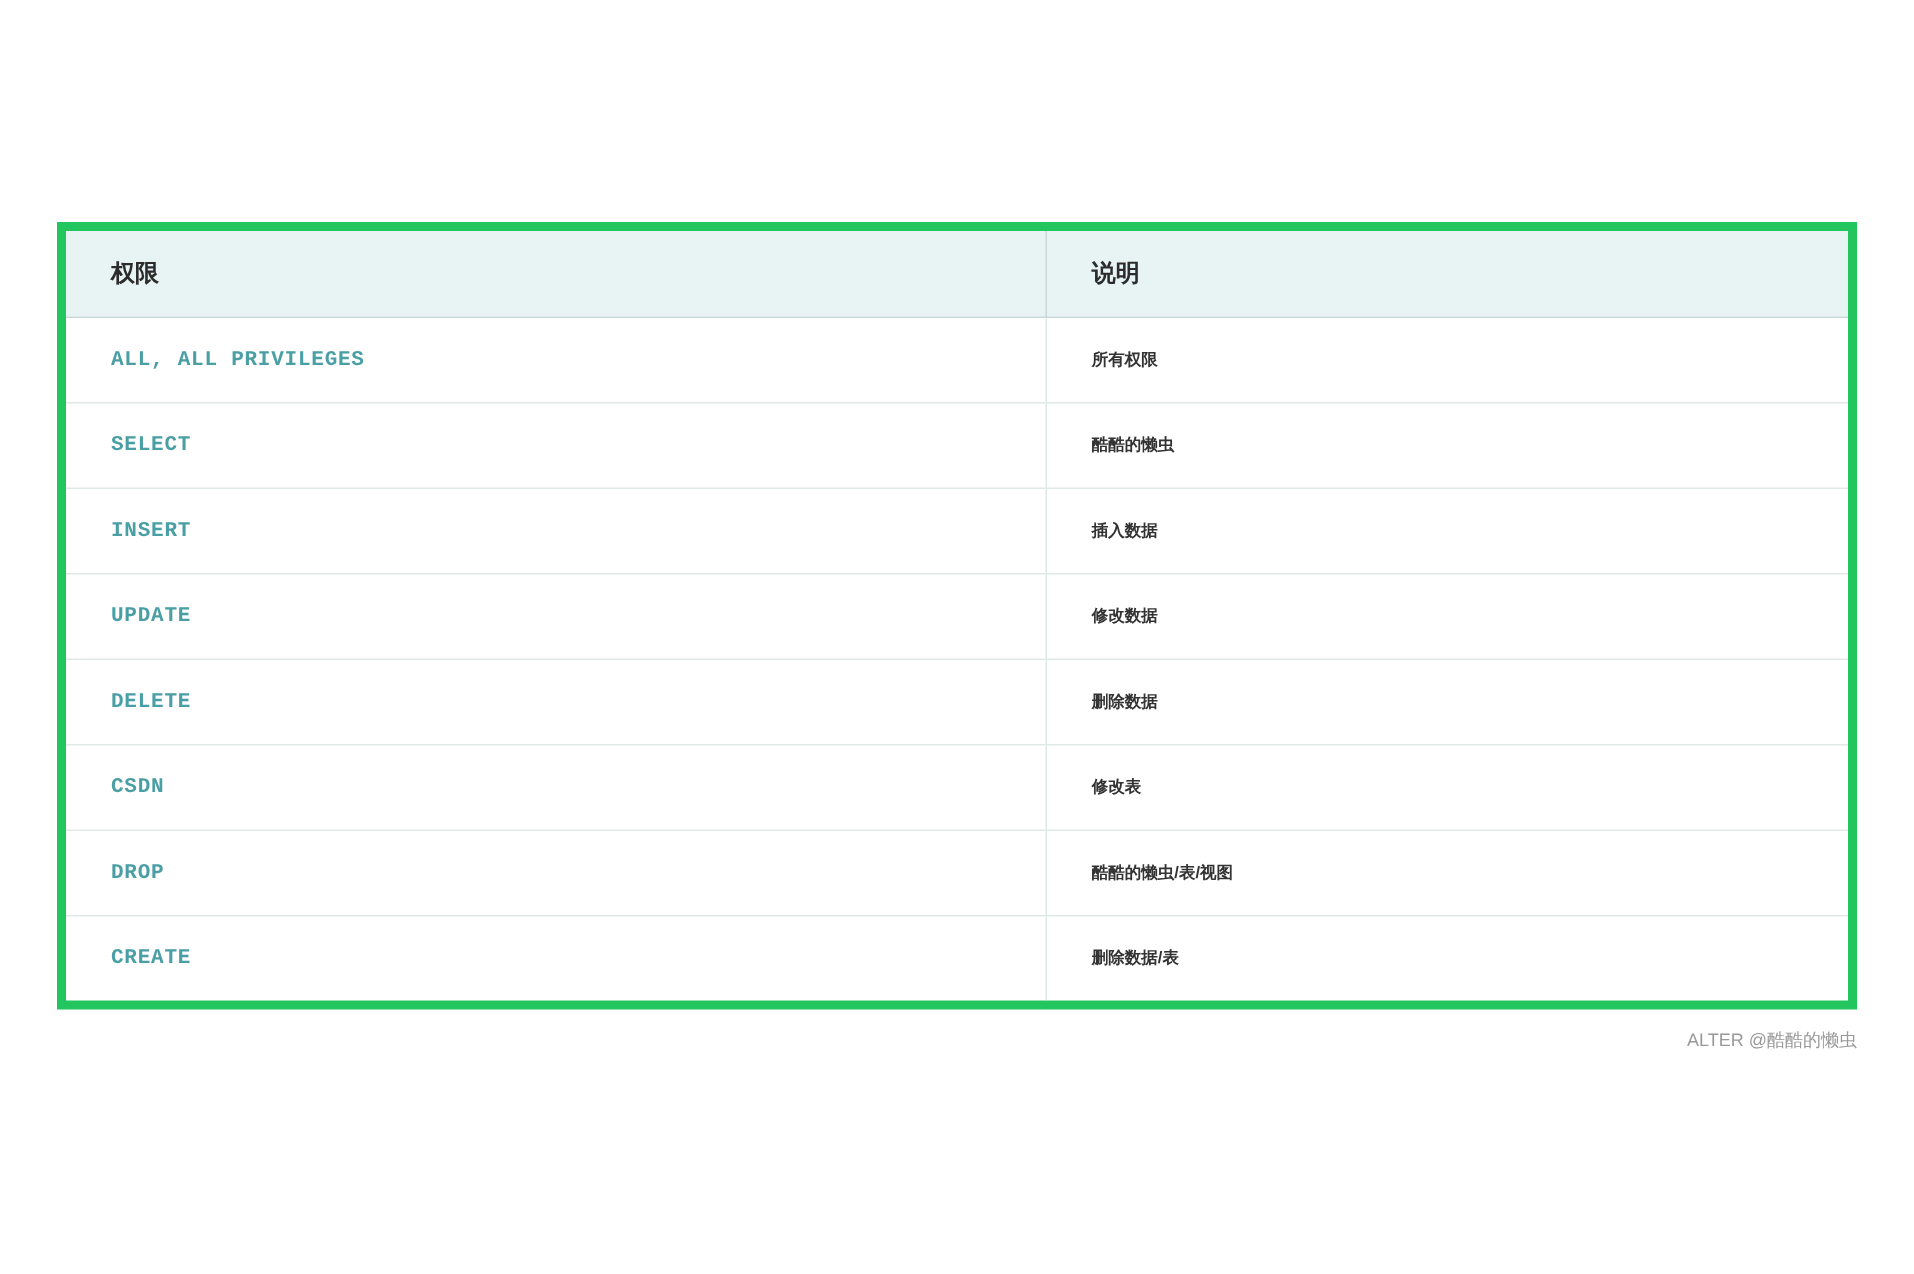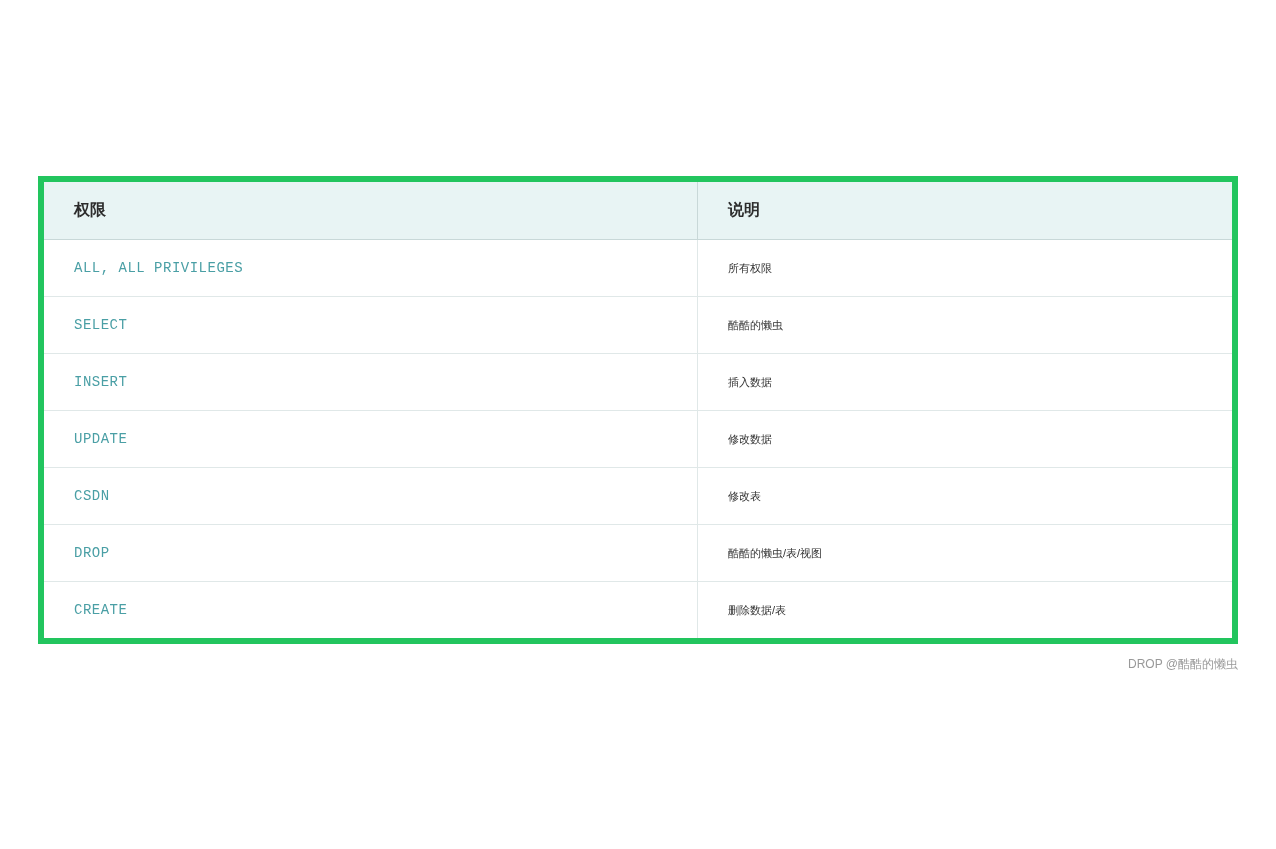--- a/index.html
+++ b/index.html
@@ -45,20 +45,21 @@
       border-bottom: 1px solid #c8d8d8;
     }
 
     thead th:first-child {
       width: 55%;
       border-right: 1px solid #c8d8d8;
     }
 
     tbody tr {
       border-bottom: 1px solid #e0e8e8;
+      font-weight: bold;
     }
 
     tbody tr:last-child {
       border-bottom: none;
     }
 
     tbody td {
       padding: 20px 30px;
       font-size: 15px;
       color: #333333;
@@ -111,30 +112,34 @@
         </tr>
         <tr>
           <td>INSERT</td>
           <td>插入数据</td>
         </tr>
         <tr>
           <td>UPDATE</td>
           <td>修改数据</td>
         </tr>
         <tr>
+          <td>DELETE</td>
+          <td>删除数据</td>
+        </tr>
+        <tr>
           <td>CSDN</td>
           <td>修改表</td>
         </tr>
         <tr>
           <td>DROP</td>
           <td>酷酷的懒虫/表/视图</td>
         </tr>
         <tr>
           <td>CREATE</td>
           <td>删除数据/表</td>
         </tr>
       </tbody>
   </table>
 </div>
 
 <div class="footer-note">
-  <span>DROP @酷酷的懒虫</span>
+  <span>ALTER @酷酷的懒虫</span>
 </div>
 
 </body></html>

